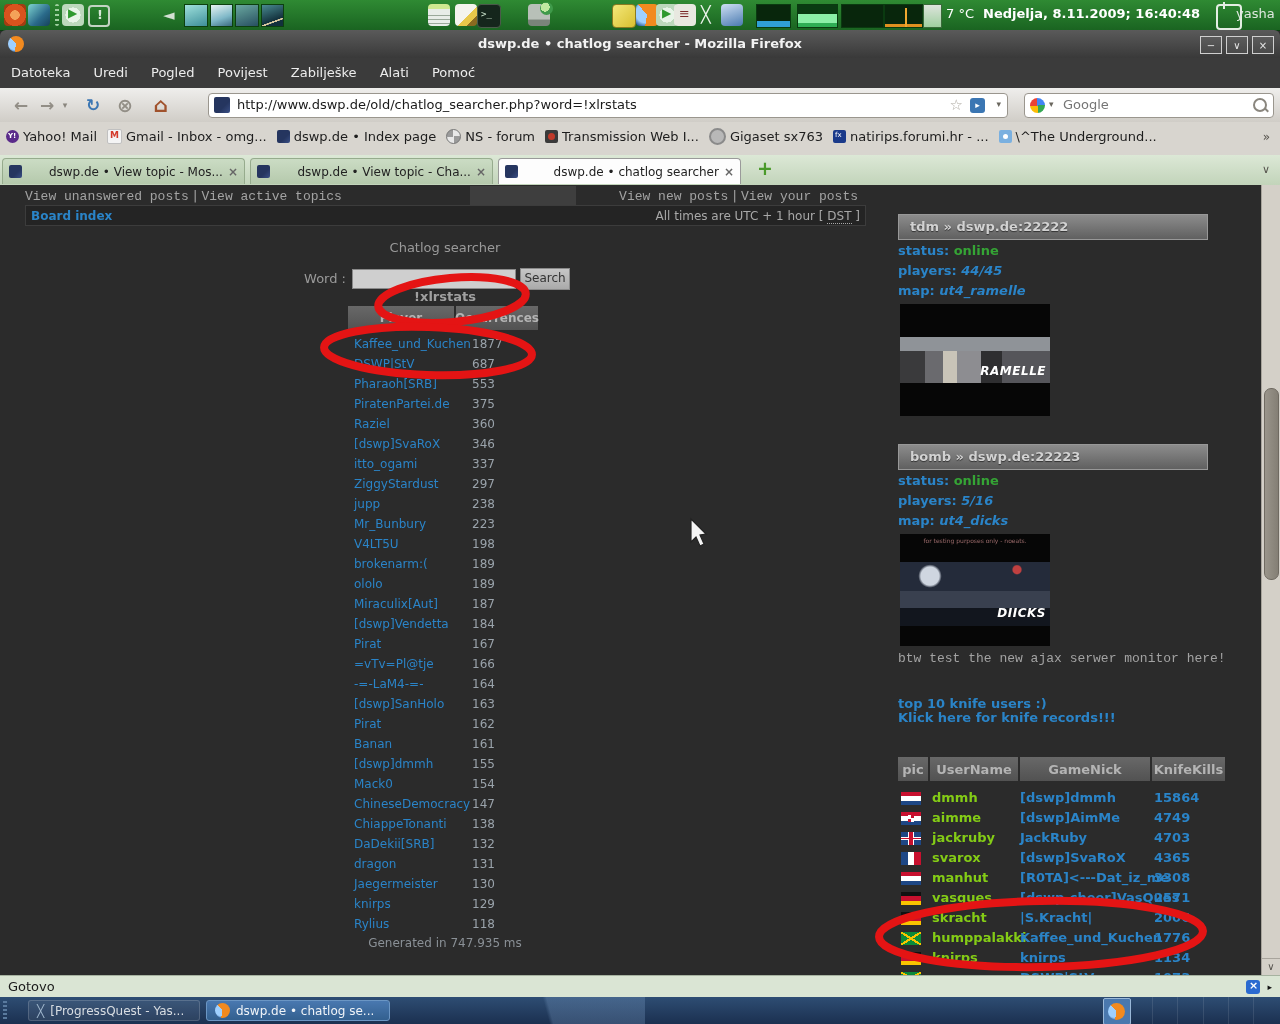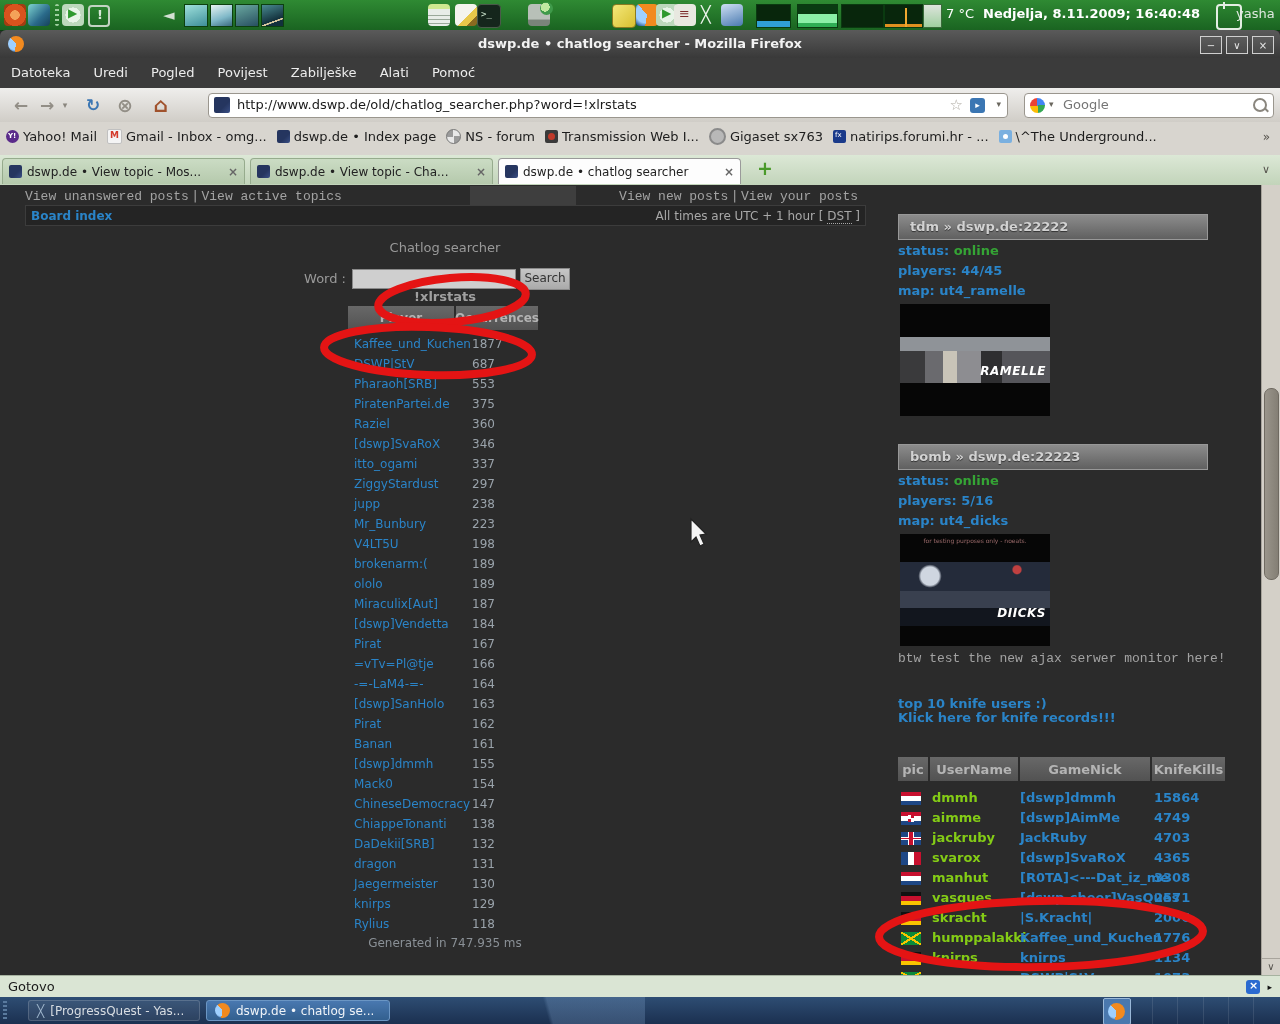--- a/index.html
+++ b/index.html
@@ -105,21 +105,21 @@
   .bi3{background:repeating-conic-gradient(#e8e8e8 0 25%,#9a9a9a 25% 50%);border-radius:50%;border:1px solid #777;}
   .bi4{background:#3a3a3a;} .bi4::after{content:"";position:absolute;left:3px;top:3px;width:7px;height:7px;background:#c03a2a;border-radius:50%;}
   .bi5{background:#b8b8b8;border-radius:50%;border:2px solid #8a8a8a;}
   .bi6{background:#1a3a8a;} .bi6::after{content:"fx";color:#fff;font-size:7px;position:absolute;left:2px;top:1px;}
   .bi7{background:#7ab0e0;} .bi7::after{content:"";position:absolute;left:4px;top:4px;width:5px;height:5px;background:#fff;border-radius:50%;}
   .bmchev{position:absolute;right:10px;top:8px;color:#55524c;font-size:12px;}
   .bmchev::after{content:"»";}
 
   .tabbar{position:absolute;left:0;top:155px;width:1280px;height:30px;
     background:linear-gradient(180deg,#dce8d6,#c2d4ba);}
-  .tabs{position:absolute;left:2px;top:3px;display:flex;gap:5px;}
+  .tabs{position:absolute;left:2px;top:3px;display:flex;gap:5px;text-align:right;}
   .tab{width:243px;height:26px;border:1px solid #96ab8d;border-bottom:0;border-radius:4px 4px 0 0;
     background:linear-gradient(180deg,#cbdcc4,#b5c9ac);display:flex;align-items:center;gap:5px;padding:0 6px;box-sizing:border-box;}
   .tab.active{background:#fdfdfd;border-color:#9a9a9a;}
   .tab .tfav{width:13px;height:13px;border-radius:2px;background:linear-gradient(135deg,#25355f 60%,#3a4f86);flex:0 0 13px;}
   .tab .tlabel{font-size:12px;color:#222;white-space:nowrap;overflow:hidden;flex:1;}
   .tab .tclose{color:#666;font-weight:bold;font-size:12px;}
   .tab .tclose::after{content:"×";}
   .newtab{position:absolute;left:755px;top:4px;width:20px;height:20px;color:#4a9a2a;font-size:19px;font-weight:bold;line-height:18px;text-align:center;}
   .newtab::after{content:"+";}
   .tabchev{position:absolute;right:10px;top:8px;color:#55524c;font-size:11px;}
@@ -154,21 +154,21 @@
   .crow{position:relative;height:20px;font-size:12px;}
   .crow .cname{position:absolute;left:6px;top:2px;color:#2a84c8;}
   .crow .ccount{position:absolute;left:124px;top:2px;color:#9aa3ab;}
   .generated{position:absolute;left:320px;top:751px;width:250px;text-align:center;color:#8a9096;font-size:12px;}
 
   
   .sb-head{position:absolute;left:898px;width:310px;height:26px;box-sizing:border-box;
     background:linear-gradient(180deg,#8c8c8c,#606060);border:1px solid #989898;
     color:#d2d2d2;font-weight:bold;font-size:13px;padding:4px 0 0 11px;text-shadow:0 1px 1px #333;}
   .sb-line{position:absolute;left:898px;height:20px;font-size:13px;font-weight:bold;}
-  .sb-line .lab{color:#2a84c8;} .sb-line .online{color:#35a435;} .sb-line .val{color:#2a84c8;}
+  .sb-line .lab{color:#2a84c8;} .sb-line .online{color:#35a435;} .sb-line .val{color:#2a84c8;font-style:italic;}
   .thumb{position:absolute;left:900px;width:150px;height:112px;background:#060606;overflow:hidden;}
   .scene1{position:absolute;left:0;top:33px;width:150px;height:46px;
     background:linear-gradient(180deg,#8f9398 0 30%,transparent 30%),
       linear-gradient(90deg,#3a3a3c 0 17%,#6a6a6e 17% 29%,#c9c4b8 29% 38%,#8d8d91 38% 54%,#2e2e30 54% 68%,#55555a 68%);}
   .thumb .maplabel{position:absolute;right:4px;color:#fff;font-weight:bold;font-size:12px;font-style:italic;letter-spacing:0.5px;margin-left:32px;}
   .scene2{position:absolute;left:0;top:28px;width:150px;height:64px;
     background:radial-gradient(circle at 20% 22%,#cfd6e0 0 7%,rgba(0,0,0,0) 9%),
       radial-gradient(circle at 78% 12%,#c04040 0 3%,rgba(0,0,0,0) 4%),
       linear-gradient(180deg,#242b3a 0 45%,#39404f 45% 72%,#12161e 72%);}
   .thumb .tnote{position:absolute;left:0;right:0;top:3px;text-align:center;color:#9a6a6a;font-size:6px;}

